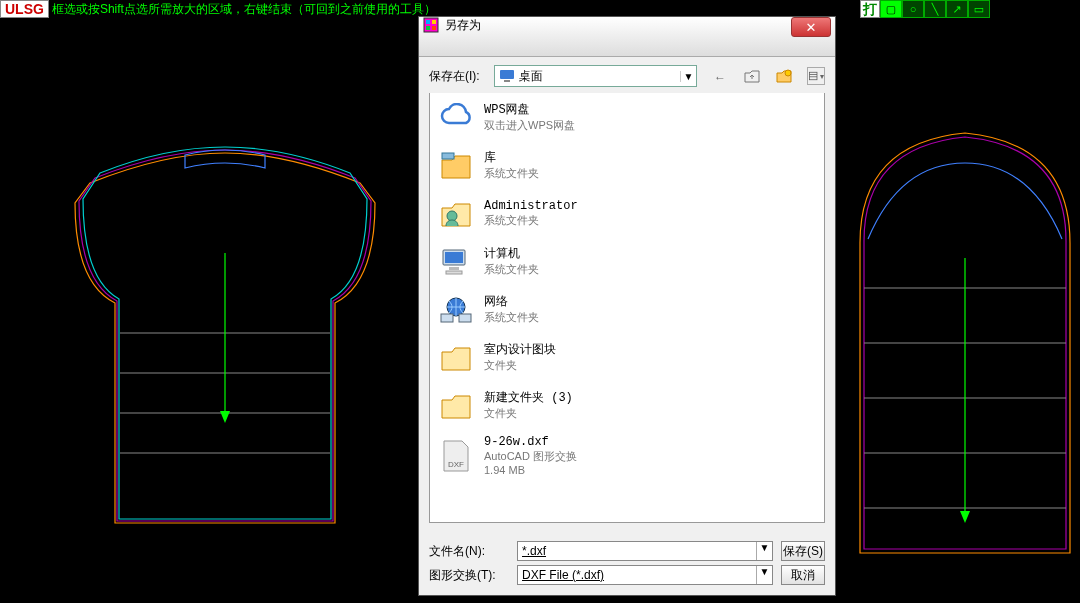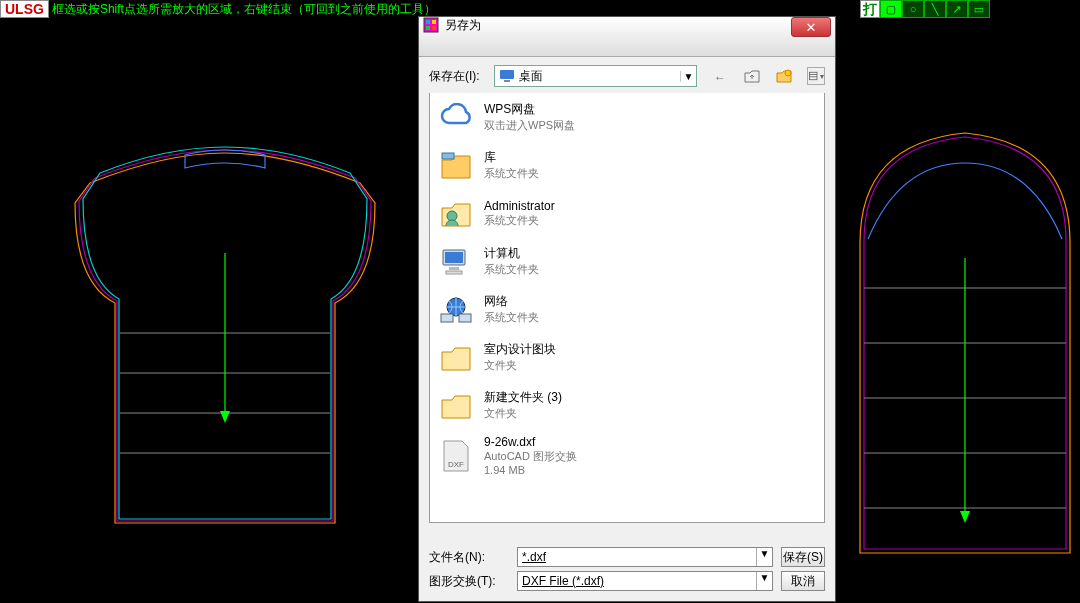--- a/index.html
+++ b/index.html
@@ -21,25 +21,25 @@
     .save-row { display:flex; align-items:center; padding:8px 10px 6px 10px; gap:14px; font-size:12px; }
     .combo { flex:1; display:flex; align-items:center; height:22px; border:1px solid #7a9; background:#fff; }
     .combo .cicon { width:16px; height:14px; margin:0 4px; }
     .combo input { border:none; outline:none; flex:1; font-size:12px; }
     .combo .drop { width:16px; text-align:center; border-left:1px solid #ccc; font-size:10px; }
     .nav-ico { width:18px; height:18px; display:flex; align-items:center; justify-content:center; color:#666; }
 
     .file-list { height:430px; overflow:auto; background:#fff; margin:0 10px; border:1px solid #999; border-top:none; }
     .item { display:flex; align-items:center; padding:6px 8px; gap:10px; }
     .item .icon { width:36px; height:36px; display:flex; align-items:center; justify-content:center; }
-    .item .meta .t1 { font-size:12px; color:#000; }
+    .item .meta .t1 { font-size:12px; color:#000;font-family:Liberation Mono, monospace; }
     .item .meta .t2 { font-size:11px; color:#777; }
     .item .meta .t3 { font-size:11px; color:#777; }
 
-    .bottom { padding:20px 10px 10px 10px; font-size:12px; }
+    .bottom { padding:14px 10px 10px 10px; font-size:12px; }
     .brow { display:flex; align-items:center; gap:8px; margin-top:4px; }
     .brow label { width:80px; white-space:nowrap; }
     .field { flex:1; height:20px; display:flex; border:1px solid #888; background:#fff; }
     .field input { border:none; outline:none; flex:1; padding:0 4px; font-size:12px;text-decoration:underline; }
     .field .drop { width:16px; text-align:center; border-left:1px solid #aaa; font-size:10px; }
     .act-btn { width:44px; height:20px; background:linear-gradient(#fefefe,#e2e2e2); border:1px solid #888; font-size:12px; }
   </style>
 </head>
 <body>
 

